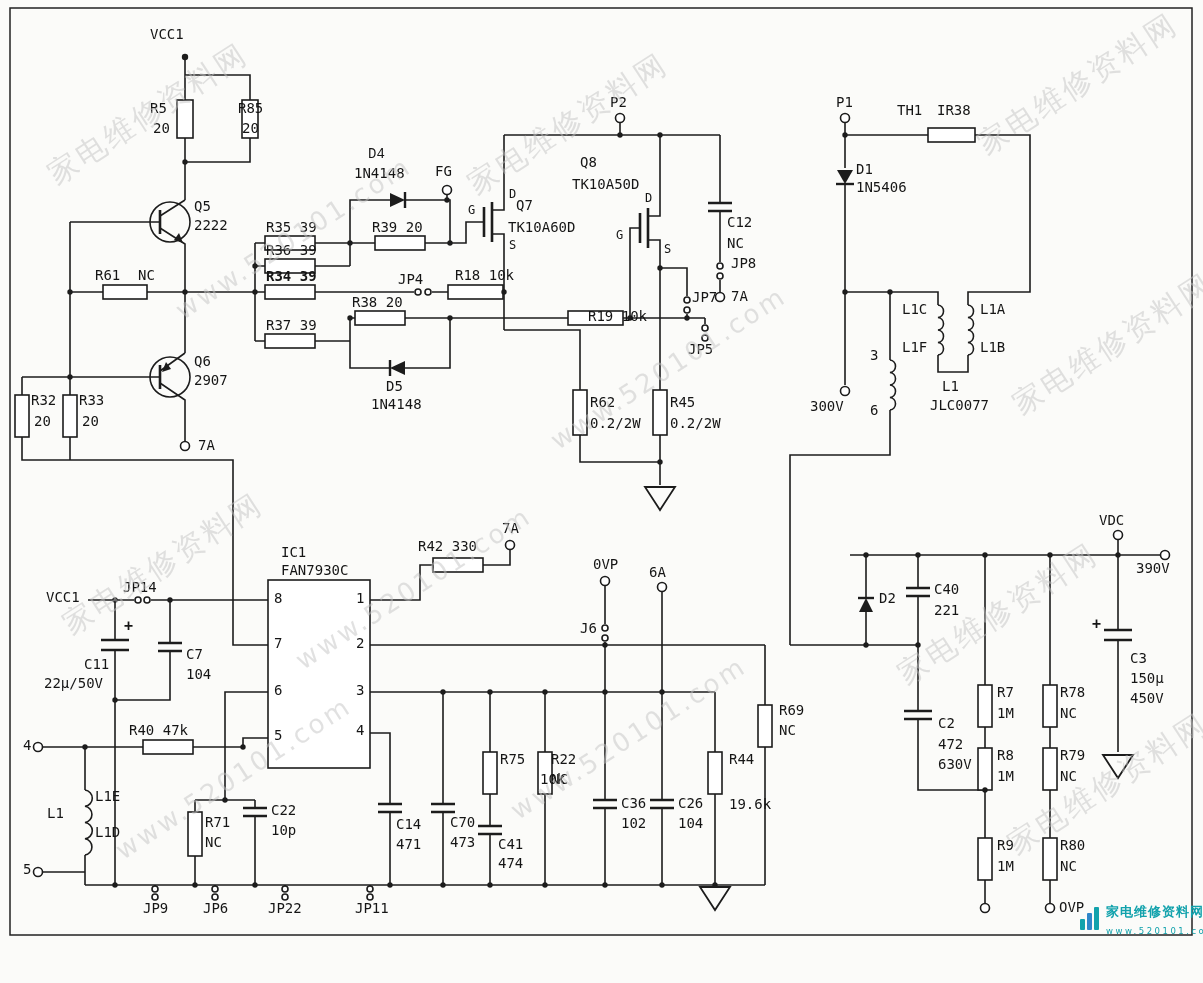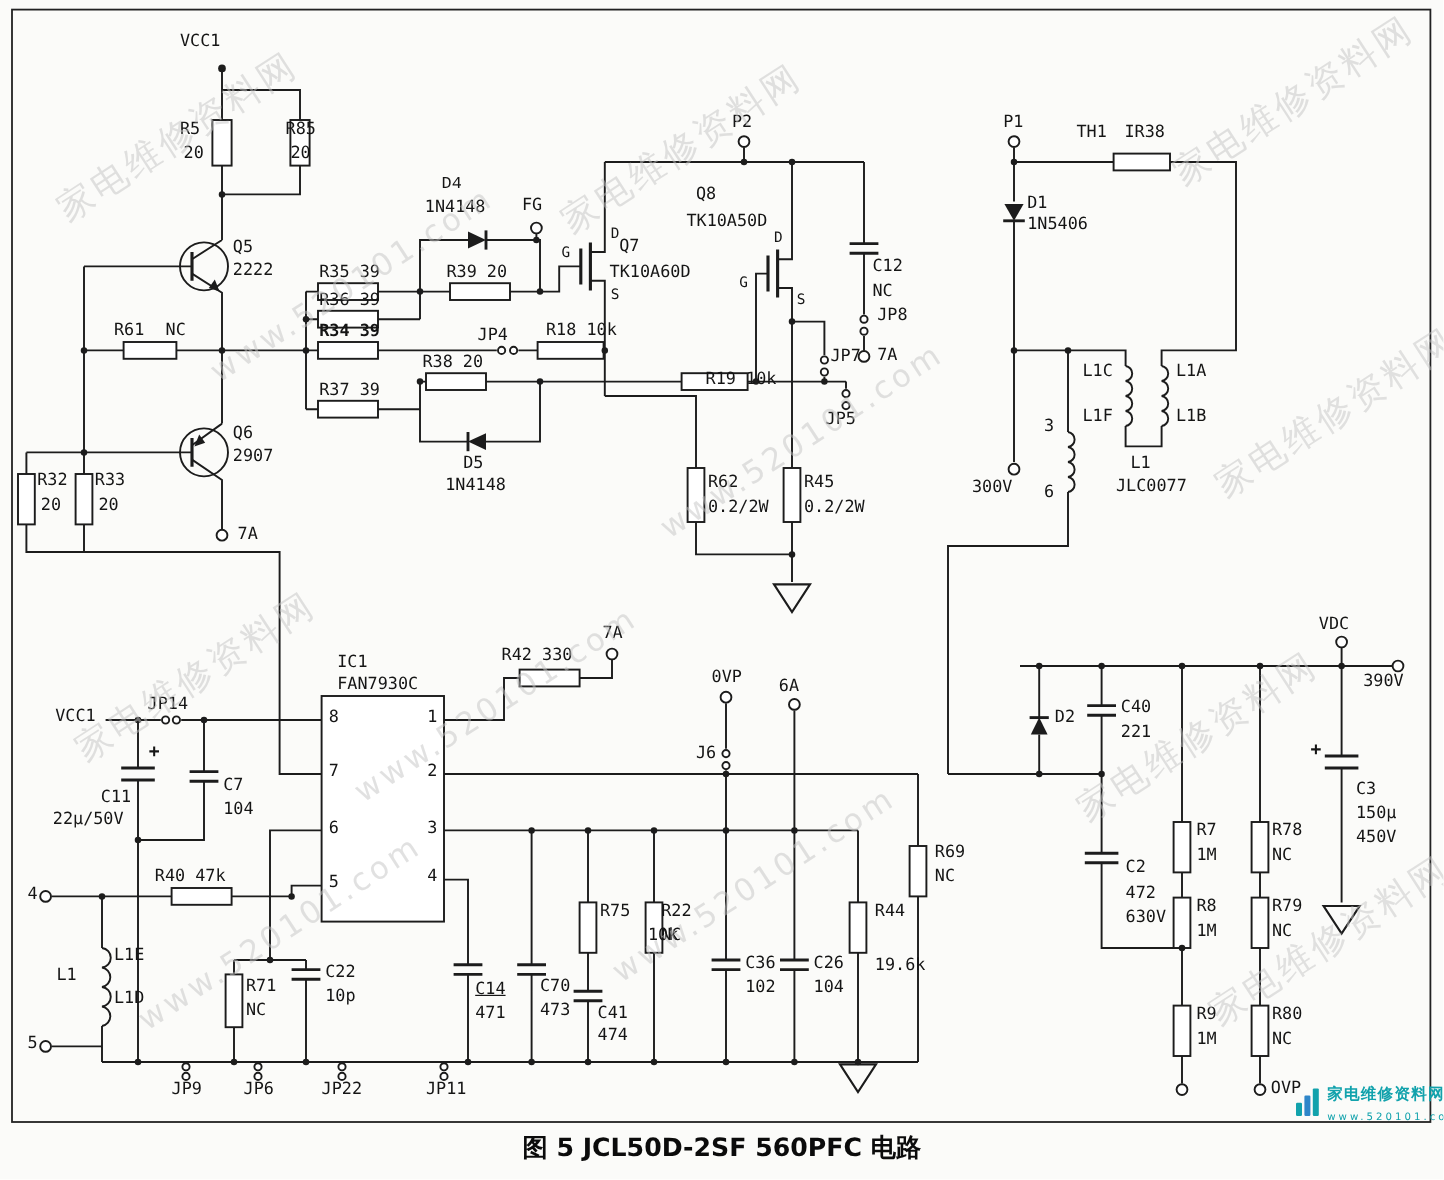--- a/index.html
+++ b/index.html
@@ -386,21 +386,21 @@
       <div class="lbl" style="left: 129px; top: 723px;">R40 47k</div>
       <div class="lbl" style="left: 23px; top: 738px;">4</div>
       <div class="lbl" style="left: 95px; top: 789px;">L1E</div>
       <div class="lbl" style="left: 95px; top: 825px;">L1D</div>
       <div class="lbl" style="left: 47px; top: 806px;">L1</div>
       <div class="lbl" style="left: 23px; top: 862px;">5</div>
       <div class="lbl" style="left: 205px; top: 815px;">R71</div>
       <div class="lbl" style="left: 205px; top: 835px;">NC</div>
       <div class="lbl" style="left: 271px; top: 803px;">C22</div>
       <div class="lbl" style="left: 271px; top: 823px;">10p</div>
-      <div class="lbl" style="left: 396px; top: 817px; text-decoration: underline;">C14</div>
+      <div class="lbl" style="left: 396px; top: 817px;">C14</div>
       <div class="lbl" style="left: 396px; top: 837px;">471</div>
       <div class="lbl" style="left: 450px; top: 815px;">C70</div>
       <div class="lbl" style="left: 450px; top: 835px;">473</div>
       <div class="lbl" style="left: 498px; top: 837px;">C41</div>
       <div class="lbl" style="left: 498px; top: 856px;">474</div>
       <div class="lbl" style="left: 500px; top: 752px;">R75</div>
       <div class="lbl" style="left: 500px; top: 772px; margin-left: 40px;">10k</div>
       <div class="lbl" style="left: 551px; top: 752px;">R22</div>
       <div class="lbl" style="left: 551px; top: 772px;">NC</div>
       <div class="lbl" style="left: 621px; top: 796px; text-align: right;">C36</div>
@@ -410,21 +410,20 @@
       <div class="lbl" style="left: 779px; top: 703px;">R69</div>
       <div class="lbl" style="left: 779px; top: 723px;">NC</div>
       <div class="lbl" style="left: 729px; top: 752px;">R44</div>
       <div class="lbl" style="left: 729px; top: 797px;">19.6k</div>
       <div class="lbl" style="left: 143px; top: 901px;">JP9</div>
       <div class="lbl" style="left: 203px; top: 901px;">JP6</div>
       <div class="lbl" style="left: 268px; top: 901px;">JP22</div>
       <div class="lbl" style="left: 355px; top: 901px;">JP11</div>
     </div>
 
-  <div id="figure-title">图 5 JCL50D-2SF 560PFC 电路</div>
 
   <div id="wm-layer">
       <div class="wm" style="left: 40px; top: 160px; font-size: 30px;">家电维修资料网</div>
       <div class="wm" style="left: 170px; top: 300px; font-size: 26px;">www.520101.com</div>
       <div class="wm" style="left: 460px; top: 170px; font-size: 30px;">家电维修资料网</div>
       <div class="wm" style="left: 970px; top: 130px; font-size: 30px;">家电维修资料网</div>
       <div class="wm" style="left: 545px; top: 430px; font-size: 26px;">www.520101.com</div>
       <div class="wm" style="left: 1005px; top: 390px; font-size: 30px;">家电维修资料网</div>
       <div class="wm" style="left: 55px; top: 610px; font-size: 30px;">家电维修资料网</div>
       <div class="wm" style="left: 290px; top: 650px; font-size: 26px;">www.520101.com</div>

